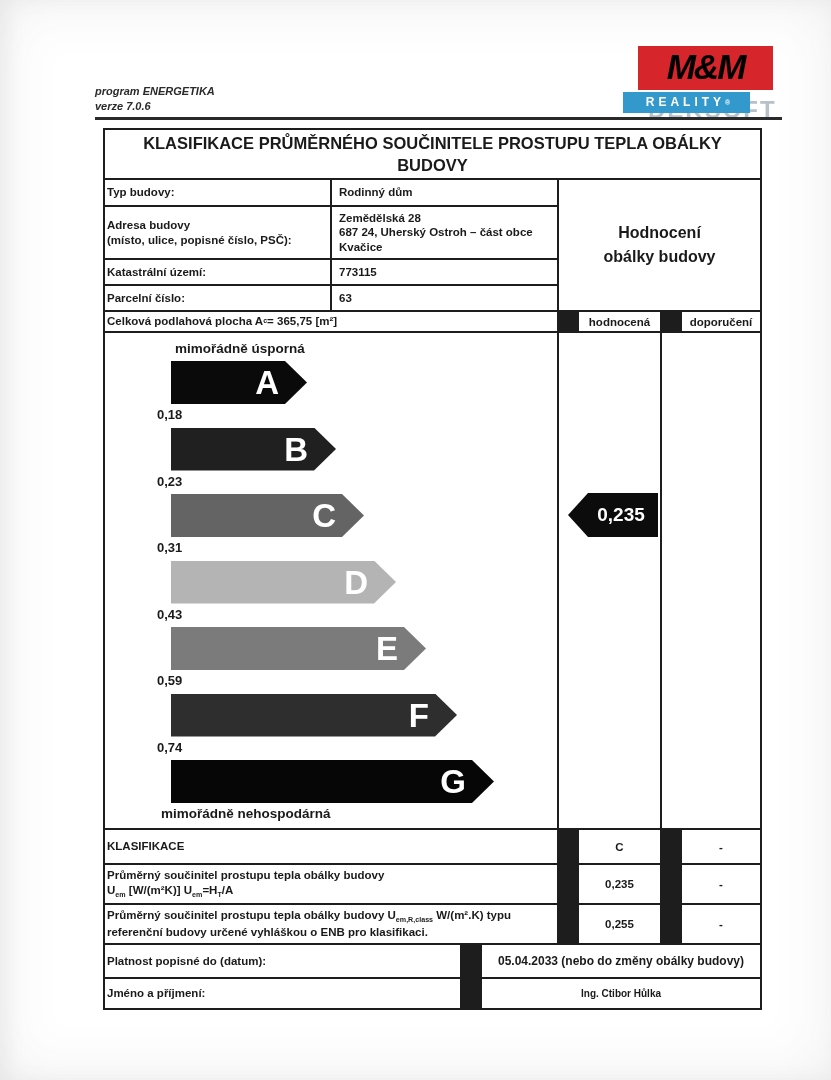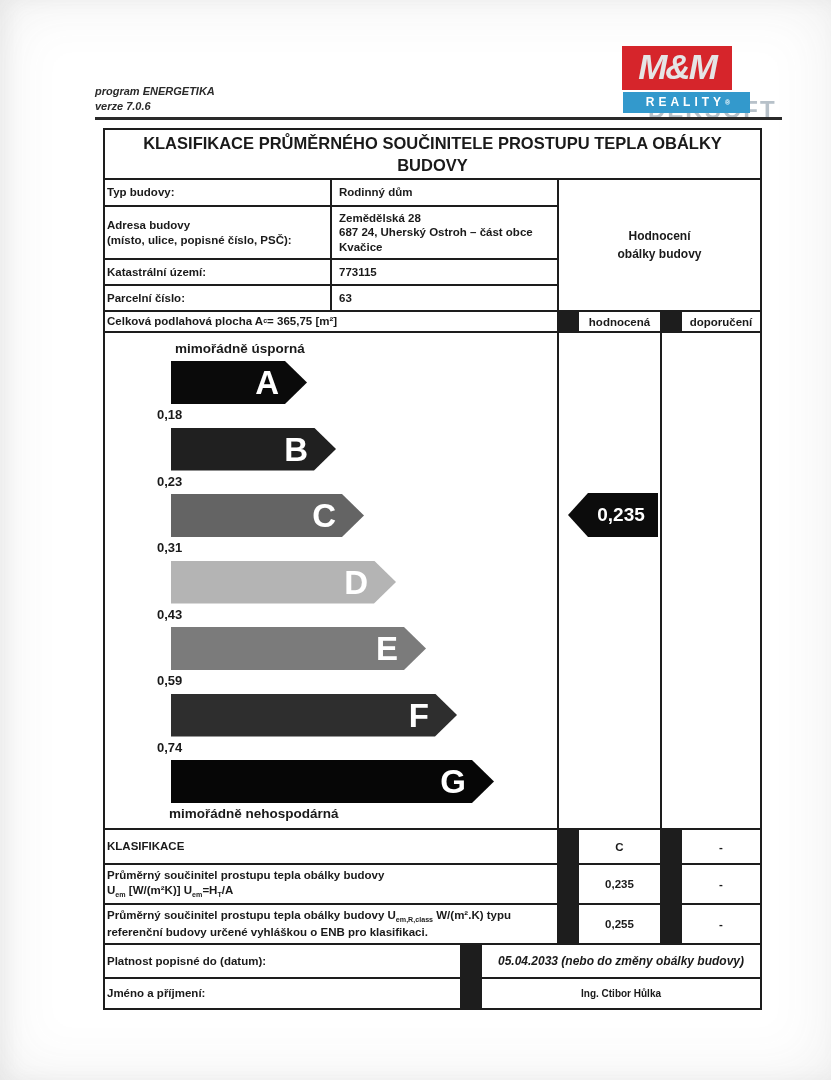--- a/index.html
+++ b/index.html
@@ -16,22 +16,22 @@
   .program {
     position:absolute; left:95px; top:84px;
     font-size:11px; font-weight:bold; font-style:italic; line-height:1.35; color:#2a2a2a;
   }
   .logo { position:absolute; left:622px; top:42px; width:160px; height:80px; }
   .wm {
     position:absolute; left:26px; top:54px;
     font-size:24px; font-weight:bold; letter-spacing:2px; color:#b7c1c9; z-index:0;
   }
   .logo-red {
-    position:absolute; left:0; top:4px; width:110px; height:44px; background:#d6252b;
-    color:#e5e5e5; font-weight:bold; font-style:italic; font-size:35px; line-height:42px;
+    position:absolute; left:16px; top:4px; width:135px; height:44px; background:#d6252b;
+    color:#000000; font-weight:bold; font-style:italic; font-size:35px; line-height:42px;
     text-align:center; z-index:2; letter-spacing:-2px;
   }
   .logo-blue {
     position:absolute; left:1px; top:50px; width:127px; height:21px; background:#3399cc;
     color:#ffffff; font-weight:bold; font-size:12px; line-height:21px; text-align:center;
     letter-spacing:4px; z-index:1; text-indent:3px;
   }
   .logo-reg { font-size:7px; letter-spacing:0; vertical-align:top; }
   .header-rule {
     position:absolute; left:95px; top:117px; width:687px; height:2.5px; background:#2a2a2a;
@@ -48,21 +48,21 @@
   .lbl { padding-left:2px; font-size:11.5px; font-weight:bold; line-height:1.25; }
   .val { padding-left:7px; font-size:11.5px; font-weight:bold; line-height:1.25; }
   .ctr { justify-content:center; text-align:center; font-size:11.5px; font-weight:bold;margin-left:20px; }
   .b-title { grid-template-columns:1fr; }
   .title-cell {
     height:48px; justify-content:center; text-align:center;
     font-size:16.5px; font-weight:bold; line-height:1.35; padding:12px 36px;
   }
   .b-info { grid-template-columns:225px 225px 1fr; grid-template-rows:25px 51px 24px 24px; }
   .rating-cell { grid-column:3; grid-row:1 / 5; justify-content:center; text-align:center;
-    font-size:12px; font-weight:bold; line-height:1.5; }
+    font-size:16px; font-weight:bold; line-height:1.5; }
   .cols-3 { grid-template-columns:452px 101px 1fr; }
   .b-plocha { grid-template-rows:19px; }
   .b-chart { grid-template-rows:495px; }
   .b-class { grid-template-rows:33px; }
   .b-uem   { grid-template-rows:38px; }
   .b-uref  { grid-template-rows:38px; }
   .b-valid { grid-template-columns:355px 1fr; grid-template-rows:32px; }
   .b-name  { grid-template-columns:355px 1fr; grid-template-rows:29px; }
   sub { font-size:0.62em; }
   
@@ -157,21 +157,21 @@
           <span class="ebar-letter">E</span>
         </div>
         <div class="threshold" style="top: 340px;">0,59</div>
         <div class="ebar" style="top: 360.5px; width: 286px; background: rgb(46, 46, 46);">
           <span class="ebar-letter">F</span>
         </div>
         <div class="threshold" style="top: 406.5px;">0,74</div>
         <div class="ebar" style="top: 427px; width: 323px; background: rgb(6, 6, 6);">
           <span class="ebar-letter">G</span>
         </div>
-        <div class="scale-caption" style="left: 64px; top: 473px;">mimořádně nehospodárná</div>
+        <div class="scale-caption" style="left: 56px; top: 473px;">mimořádně nehospodárná</div>
       </div>
     <div class="cell marker-cell">
       <div class="marker">
         <span>0,235</span>
       </div>
     </div>
     <div class="cell"></div>
   </div>
 
   <div class="blk b-class cols-3">
@@ -194,21 +194,21 @@
   <div class="blk b-uref cols-3">
     <div class="cell lbl">
       <div><span>Průměrný součinitel prostupu tepla obálky budovy U</span><sub>em,R,class</sub><span> W/(m².K) typu referenční budovy určené vyhláškou o ENB pro klasifikaci.</span></div>
     </div>
     <div class="cell ctr">0,255</div>
     <div class="cell ctr">-</div>
   </div>
 
   <div class="blk b-valid">
     <div class="cell lbl">Platnost popisné do (datum):</div>
-    <div class="cell ctr" style="font-size:12px;font-style:italic;">05.04.2033 (nebo do změny obálky budovy)</div>
+    <div class="cell ctr" style="font-size:12px;">05.04.2033 (nebo do změny obálky budovy)</div>
   </div>
 
   <div class="blk b-name">
     <div class="cell lbl">Jméno a příjmení:</div>
     <div class="cell ctr" style="font-size:10px;">Ing. Ctibor Hůlka</div>
   </div>
 
 </div>
 
 </body></html>

